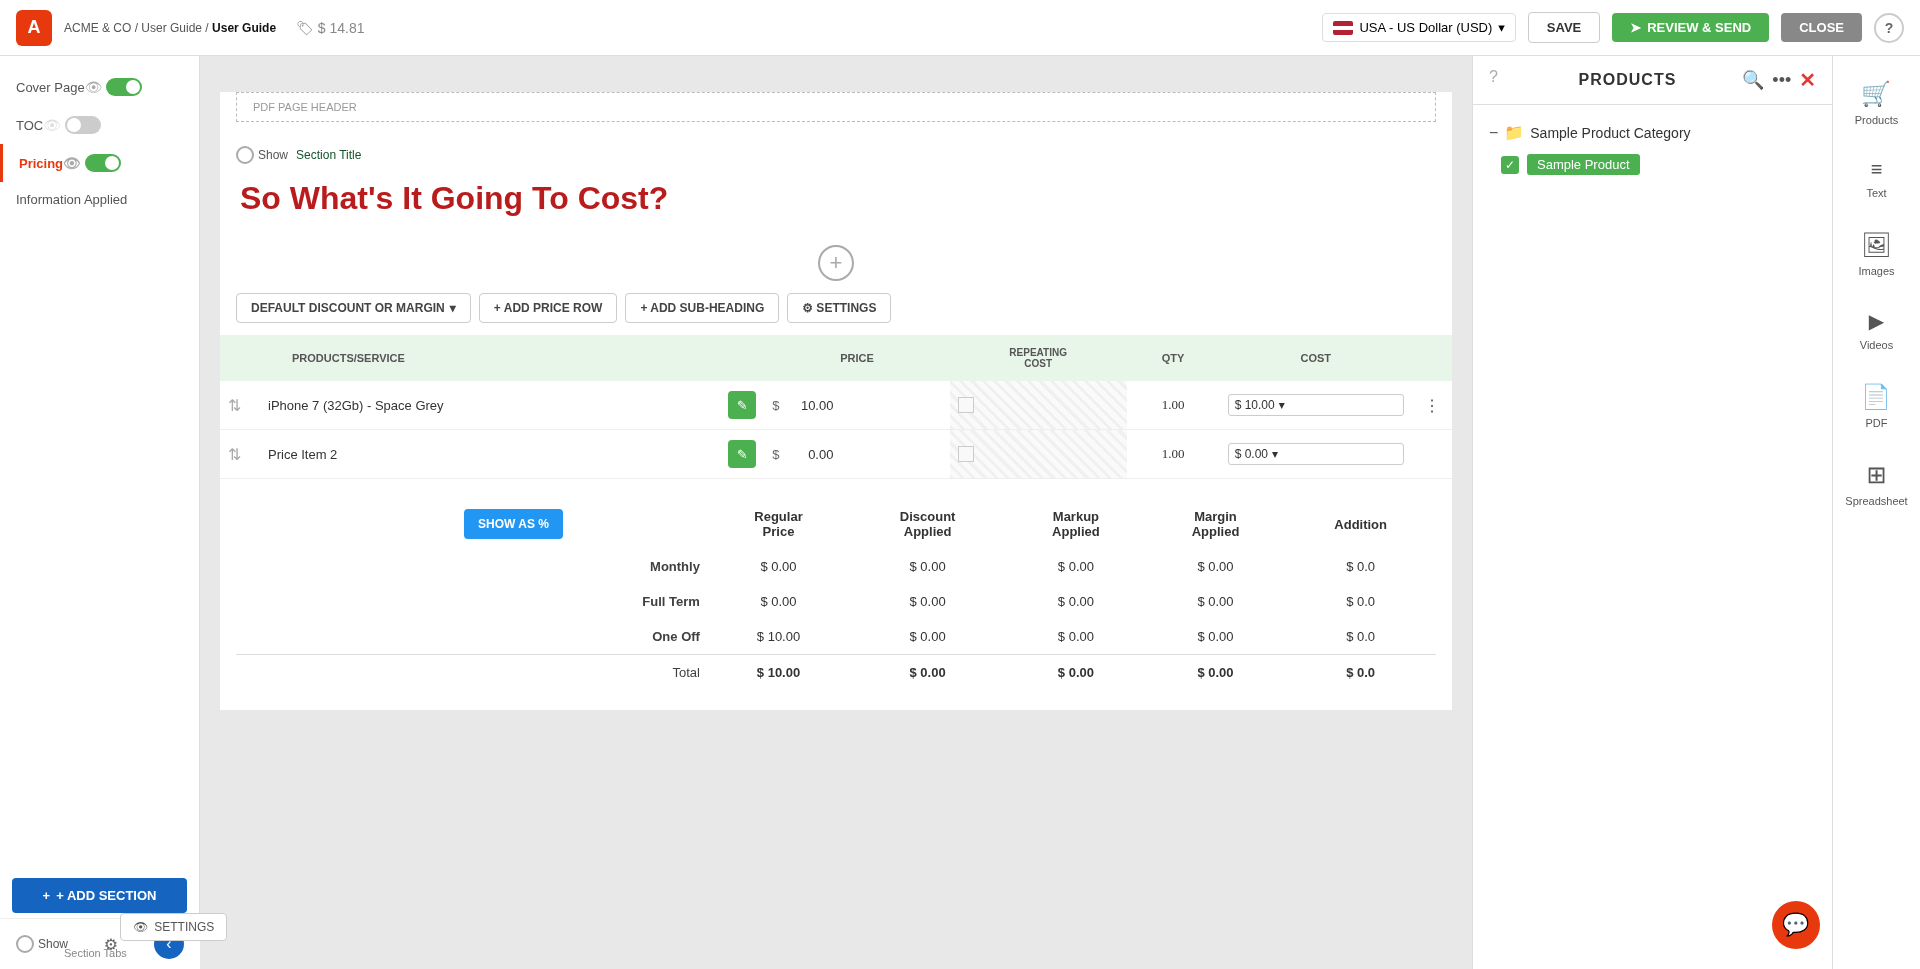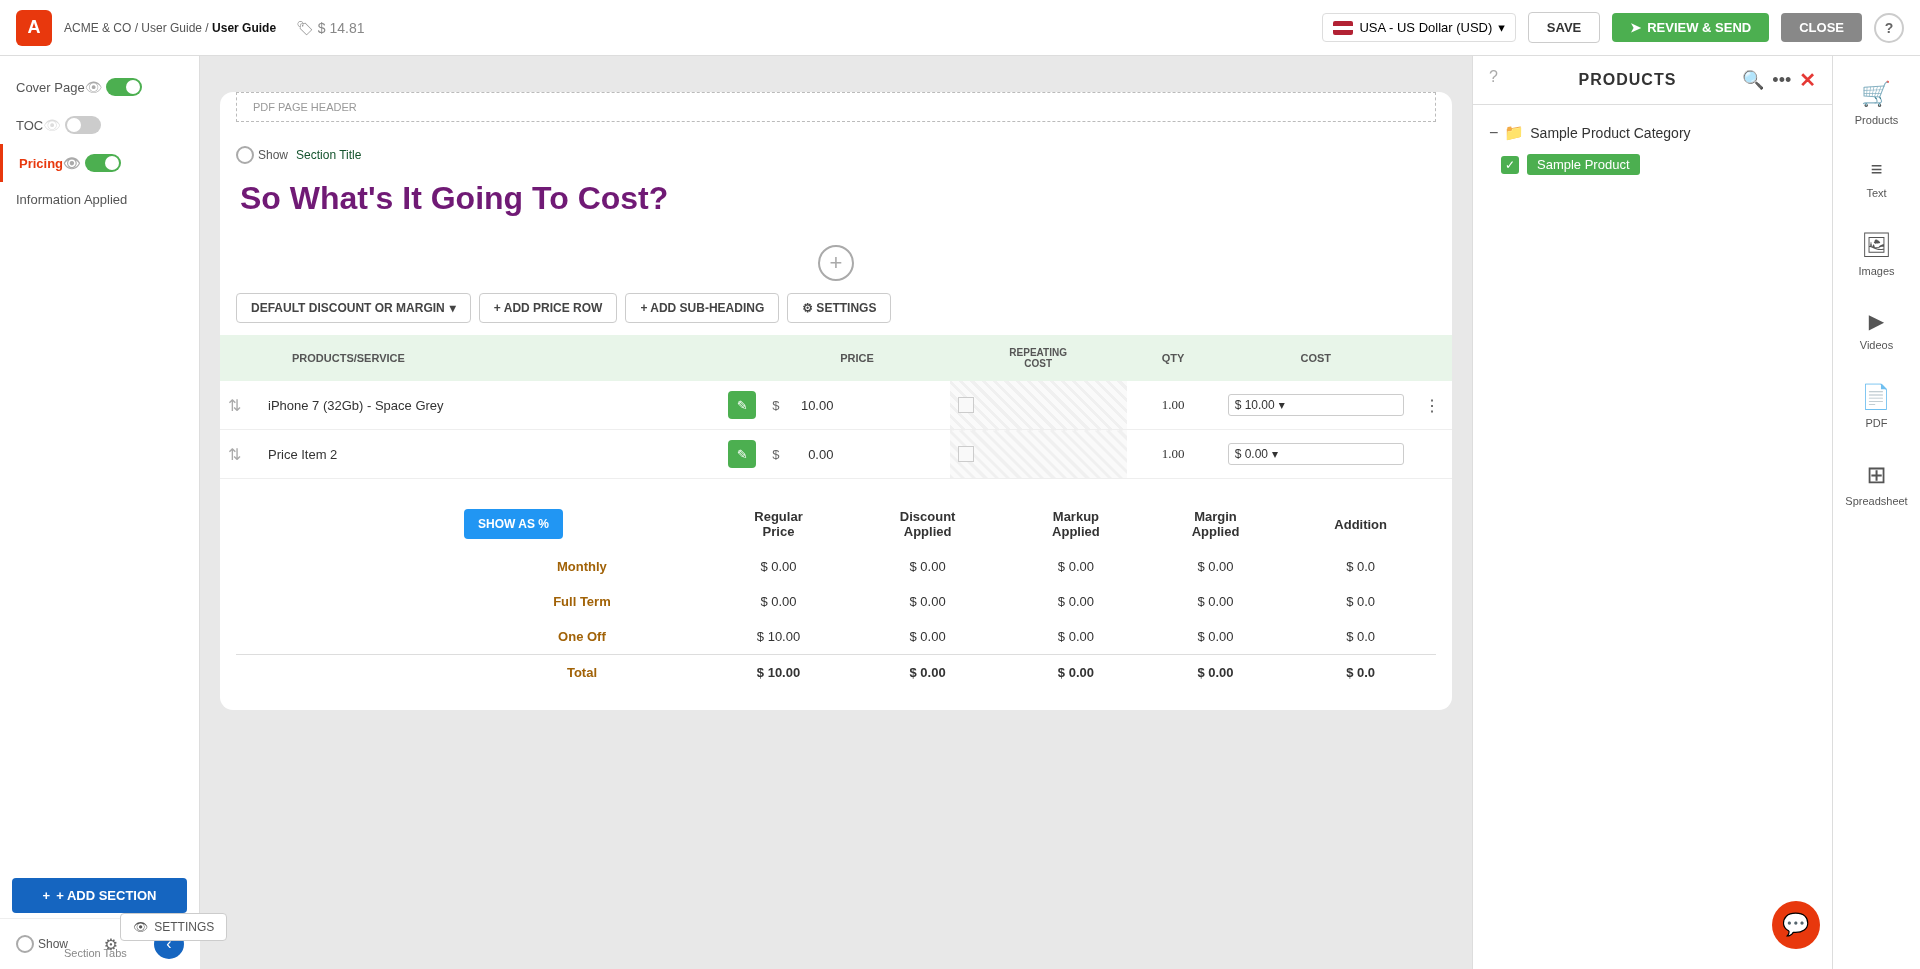--- a/index.html
+++ b/index.html
@@ -77,39 +77,39 @@
       background: #1565c0; color: #fff; border: none; border-radius: 4px;
       padding: 10px; font-size: 13px; font-weight: 600; cursor: pointer;
       display: flex; align-items: center; justify-content: center; gap: 6px;
     }
 
     
     .center-content {
       flex: 1; overflow-y: auto; background: #e8e8e8; padding: 20px;
     }
     .page-card {
-      background: #fff; min-height: 600px; position: relative; border-radius: 13px;
+      background: #fff; min-height: 600px; position: relative;
     }
     .pdf-page-header {
       border: 1px dashed #bbb; padding: 8px 16px; margin: 16px;
       display: flex; align-items: center; gap: 8px;
       font-size: 11px; color: #999; text-transform: uppercase;
     }
     .section-title-area {
       padding: 8px 16px; display: flex; align-items: center; gap: 8px;
     }
     .show-toggle-btn {
       display: flex; align-items: center; gap: 4px; font-size: 12px; color: #555;
     }
     .circle-toggle {
       width: 18px; height: 18px; border-radius: 50%; border: 2px solid #aaa;
       background: #fff; cursor: pointer;
     }
     .section-main-title {
-      font-size: 32px; font-weight: bold; color: #701a75; padding: 8px 20px 16px;
+      font-size: 32px; font-weight: bold; color: #b91c1c; padding: 8px 20px 16px;
     }
     .add-row-center {
       display: flex; justify-content: center; padding: 12px 0;
     }
     .add-btn-circle {
       width: 36px; height: 36px; border-radius: 50%; border: 2px solid #aaa;
       background: #fff; display: flex; align-items: center; justify-content: center;
       font-size: 22px; color: #aaa; cursor: pointer;
     }
 
@@ -154,21 +154,21 @@
 
     
     .summary-section { padding: 20px 16px; }
     .summary-table { width: 100%; border-collapse: collapse; }
     .summary-table td { padding: 10px 8px; font-size: 13px; }
     .show-as-pct-btn {
       background: #2196f3; color: #fff; border: none; border-radius: 4px;
       padding: 8px 14px; font-size: 12px; font-weight: 600; cursor: pointer;
     }
     .summary-header { font-weight: 700; font-size: 12px; color: #333; text-align: center; }
-    .summary-row-label { font-weight: 600; font-size: 13px; color: #a16207; text-align: center; padding-right: 16px; }
+    .summary-row-label { font-weight: 600; font-size: 13px; color: #404040; text-align: right; padding-right: 16px; }
     .summary-value { text-align: center; font-size: 13px; color: #333; }
     .summary-divider { border-top: 1px solid #ddd; }
 
     
     .right-panel {
       width: 360px; background: #fff; border-left: 1px solid #ddd;
       display: flex; flex-direction: column; flex-shrink: 0;
     }
     .right-panel-header {
       display: flex; align-items: center; padding: 12px 16px;
@@ -456,21 +456,21 @@
               <td></td>
               <td class="summary-row-label">One Off</td>
               <td class="summary-value">$ 10.00</td>
               <td class="summary-value">$ 0.00</td>
               <td class="summary-value">$ 0.00</td>
               <td class="summary-value">$ 0.00</td>
               <td class="summary-value">$ 0.0</td>
             </tr>
             <tr class="summary-divider">
               <td></td>
-              <td class="summary-row-label" style="font-weight:700;">Total</td>
+              <td class="summary-row-label" style="font-weight:400;">Total</td>
               <td class="summary-value" style="font-weight:700;">$ 10.00</td>
               <td class="summary-value" style="font-weight:700;">$ 0.00</td>
               <td class="summary-value" style="font-weight:700;">$ 0.00</td>
               <td class="summary-value" style="font-weight:700;">$ 0.00</td>
               <td class="summary-value" style="font-weight:700;">$ 0.0</td>
             </tr>
           </tbody>
         </table>
       </div>
     </div>

